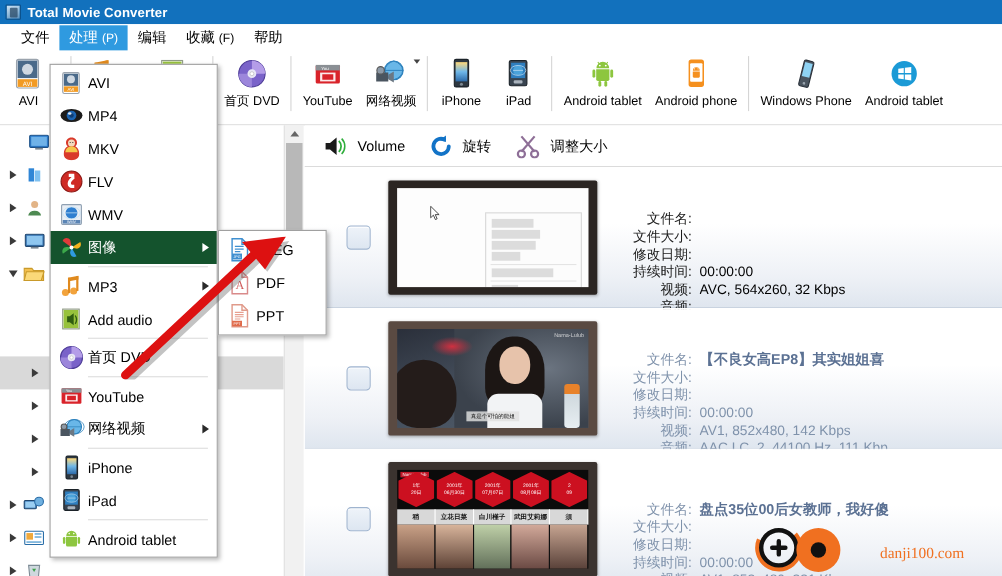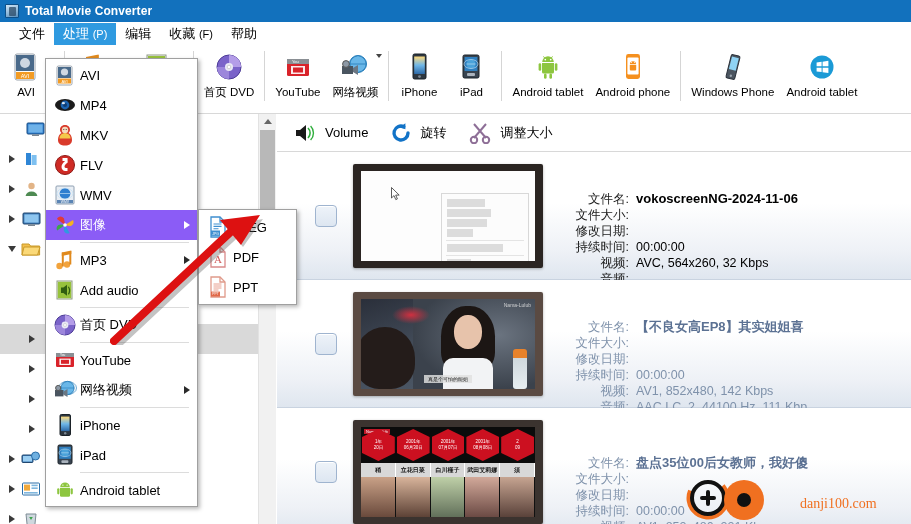--- a/index.html
+++ b/index.html
@@ -124,21 +124,21 @@
   .fitem.dim .mkey,.fitem.dim .mval{color:#7f92ab;}
   .fitem.dim .fname{color:#5b7193;text-align:right;}
   .fname{font-weight:bold;font-size:13px;}
   
   #ddmenu{
     position:absolute;left:45px;top:58px;width:153px;
     background:#fff;border:1px solid #a0a0a0;box-shadow:2px 2px 4px rgba(0,0,0,.28);
     padding:1px 0;box-sizing:border-box;z-index:40;
   }
   .ditem{height:30px;display:flex;align-items:center;position:relative;padding-left:4px;}
-  .ditem.sel{background:#8b5cf6;color:#fff;}
+  .ditem.sel{background:#14532d;color:#fff;}
   .ditem .dico{width:30px;height:26px;display:flex;align-items:center;justify-content:center;flex:none;}
   .ditem .dlbl{font-size:13px;white-space:nowrap;}
   .ditem .dsub{
     position:absolute;right:7px;top:50%;margin-top:-4.5px;
     width:0;height:0;border-left:6px solid #2a2a2a;
     border-top:4.5px solid transparent;border-bottom:4.5px solid transparent;
   }
   .ditem.sel .dsub{border-left-color:#fff;}
   .dsep{height:1px;background:#dcdcdc;margin:2px 8px 2px 34px;}
   
@@ -590,21 +590,20 @@
         <span class="cursor-arrow">
           <svg width="10" height="14" viewBox="0 0 10 14">
               <path d="M0.5 0.5 L0.5 11 L3 8.6 L4.8 12.6 L6.4 11.9 L4.7 8.1 L8.2 8.1 Z" fill="#fff" stroke="#333" stroke-width=".8"></path>
             </svg>
         </span>
       </div>
     </div>
     <div class="meta">
       <div class="mrow">
           <span class="mkey">文件名</span>
-          <span class="mval fname">vokoscreenNG-2024-11-06</span>
         </div>
       <div class="mrow">
           <span class="mkey">文件大小</span>
           <span class="mval"></span>
         </div>
       <div class="mrow">
           <span class="mkey">修改日期</span>
           <span class="mval"></span>
         </div>
       <div class="mrow">

